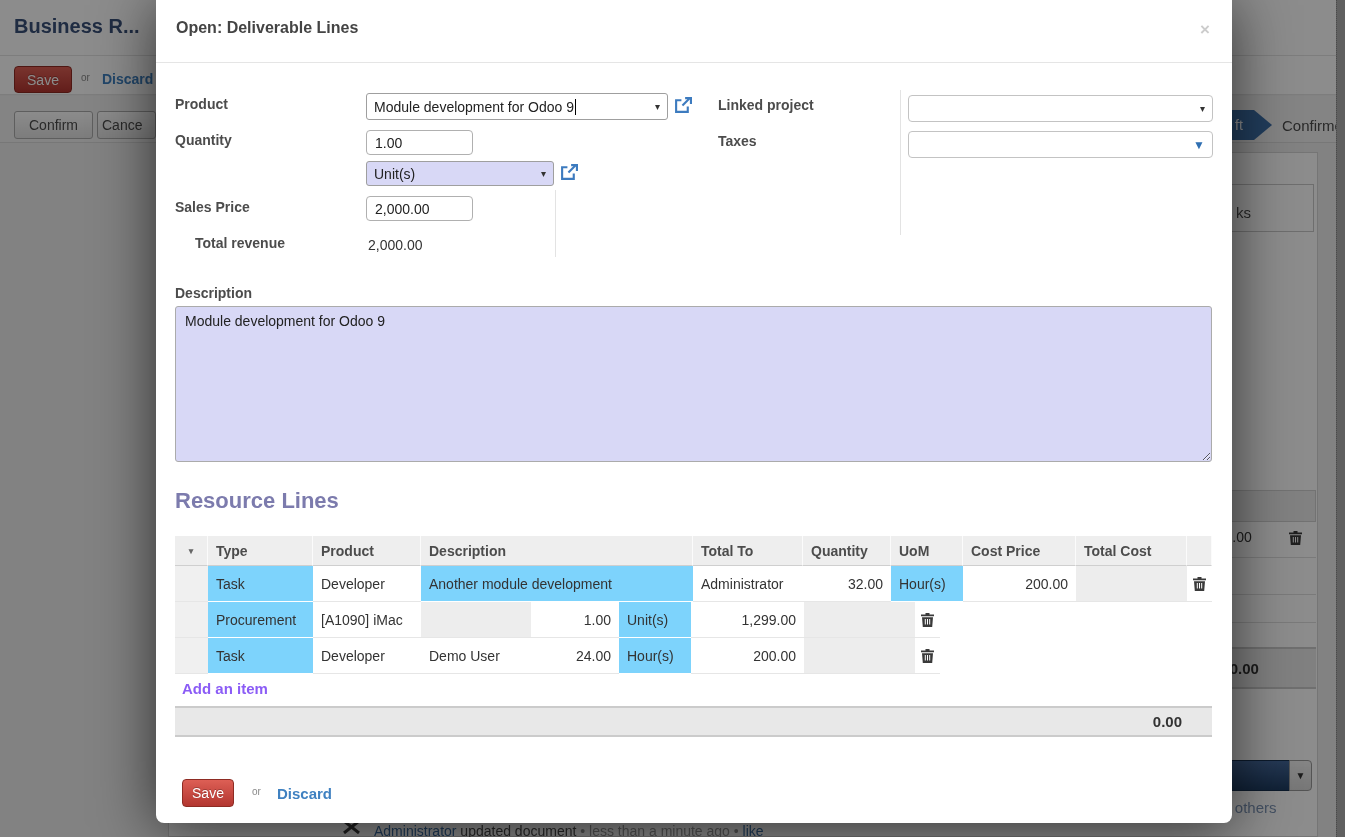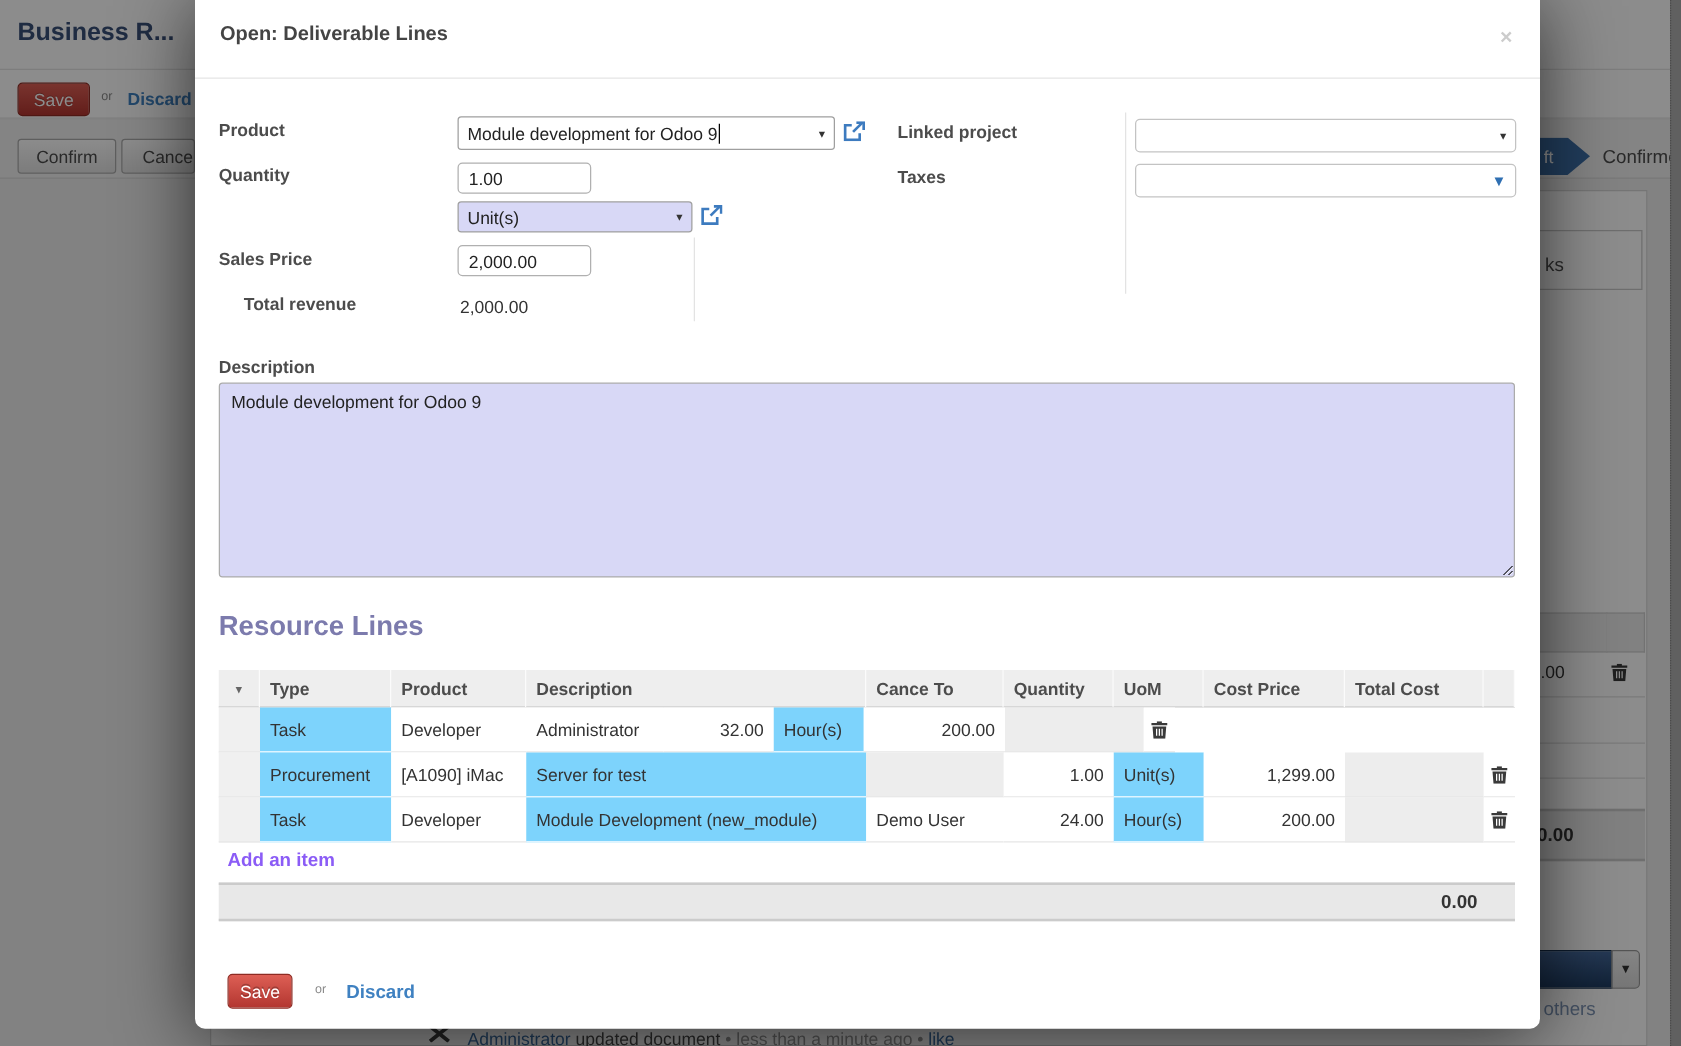--- a/index.html
+++ b/index.html
@@ -25,21 +25,21 @@
   .bg-save { left:14px; top:66px; width:58px; height:27px; }
   .or-txt { color:#8a8a8a; font-size:10px; }
   .bg-or { left:81px; top:72px; }
   .link { color:#3f81c1; font-weight:bold; font-size:14px; cursor:pointer; }
   .bg-discard { left:102px; top:71px; }
   .bg-band { left:0; top:96px; width:1345px; height:47px; background:#f1f1f1; border-bottom:1px solid #d9d9d9; }
   .gray-btn {
     background:linear-gradient(#fefefe,#e2e2e2);
     border:1px solid #ababab; border-radius:3px;
     color:#4c4c4c; font-size:14px;
-    display:flex; align-items:center; justify-content:flex-start; padding-left:16px;
+    display:flex; align-items:center; justify-content:flex-start; padding-left:4px;
     overflow:hidden; white-space:nowrap;
   }
   .bg-confirm { left:14px; top:111px; width:79px; height:28px; justify-content:center; padding-left:0; }
   .bg-cancel { left:97px; top:111px; width:59px; height:28px; }
   .bg-arrow {
     left:1232px; top:110px; width:40px; height:30px; background:#3c6fa8;
     clip-path:polygon(0 0,55% 0,100% 50%,55% 100%,0 100%);
     color:#fff; font-size:14px; display:flex; align-items:center; padding-left:3px;
   }
   .bg-confirmed { left:1282px; top:117px; font-size:15px; color:#4c4c4c; }
@@ -262,68 +262,67 @@
   <div class="section-title">Resource Lines</div>
 
   <div id="rl-table">
     <div class="tr">
       <div class="th w-sel">
           <span class="sort-caret">▾</span>
         </div>
       <div class="th w-type">Type</div>
       <div class="th w-prod">Product</div>
       <div class="th w-desc">Description</div>
-      <div class="th w-assign">Cance To</div>
+      <div class="th w-assign">Total To</div>
       <div class="th w-qty">Quantity</div>
       <div class="th w-uom">UoM</div>
       <div class="th w-cost">Cost Price</div>
       <div class="th w-total">Total Cost</div>
       <div class="th w-del"></div>
     </div>
 
     <div class="tr">
       <div class="td w-sel bg-sel-col"></div>
       <div class="td w-type bg-lav">Task</div>
       <div class="td w-prod">Developer</div>
+      <div class="td w-desc bg-lav">Another module development</div>
       <div class="td w-assign">Administrator</div>
       <div class="td w-qty num">32.00</div>
       <div class="td w-uom bg-lav">Hour(s)</div>
       <div class="td w-cost num">200.00</div>
       <div class="td w-total bg-ro"></div>
       <div class="td w-del trash">
           <svg width="13" height="14" viewBox="0 0 13 14">
             <path fill="#3a3a3a" d="M4.5 0h4v1.4H13v1.8H0V1.4h4.5V0zM1 4.2h11L11.2 14H1.8L1 4.2z"></path>
             <path stroke="#fff" stroke-width="1" fill="none" d="M4.3 6v5.5M6.5 6v5.5M8.7 6v5.5"></path>
           </svg>
         </div>
     </div>
 
     <div class="tr">
       <div class="td w-sel bg-sel-col"></div>
       <div class="td w-type bg-lav">Procurement</div>
       <div class="td w-prod">[A1090] iMac</div>
-      <div class="td w-desc bg-lav">Server for test</div>
       <div class="td w-assign bg-ro"></div>
       <div class="td w-qty num">1.00</div>
       <div class="td w-uom bg-lav">Unit(s)</div>
       <div class="td w-cost num">1,299.00</div>
       <div class="td w-total bg-ro"></div>
       <div class="td w-del trash">
           <svg width="13" height="14" viewBox="0 0 13 14">
             <path fill="#3a3a3a" d="M4.5 0h4v1.4H13v1.8H0V1.4h4.5V0zM1 4.2h11L11.2 14H1.8L1 4.2z"></path>
             <path stroke="#fff" stroke-width="1" fill="none" d="M4.3 6v5.5M6.5 6v5.5M8.7 6v5.5"></path>
           </svg>
         </div>
     </div>
 
     <div class="tr">
       <div class="td w-sel bg-sel-col"></div>
       <div class="td w-type bg-lav">Task</div>
       <div class="td w-prod">Developer</div>
-      <div class="td w-desc bg-lav">Module Development (new_module)</div>
       <div class="td w-assign">Demo User</div>
       <div class="td w-qty num">24.00</div>
       <div class="td w-uom bg-lav">Hour(s)</div>
       <div class="td w-cost num">200.00</div>
       <div class="td w-total bg-ro"></div>
       <div class="td w-del trash">
           <svg width="13" height="14" viewBox="0 0 13 14">
             <path fill="#3a3a3a" d="M4.5 0h4v1.4H13v1.8H0V1.4h4.5V0zM1 4.2h11L11.2 14H1.8L1 4.2z"></path>
             <path stroke="#fff" stroke-width="1" fill="none" d="M4.3 6v5.5M6.5 6v5.5M8.7 6v5.5"></path>
           </svg>

